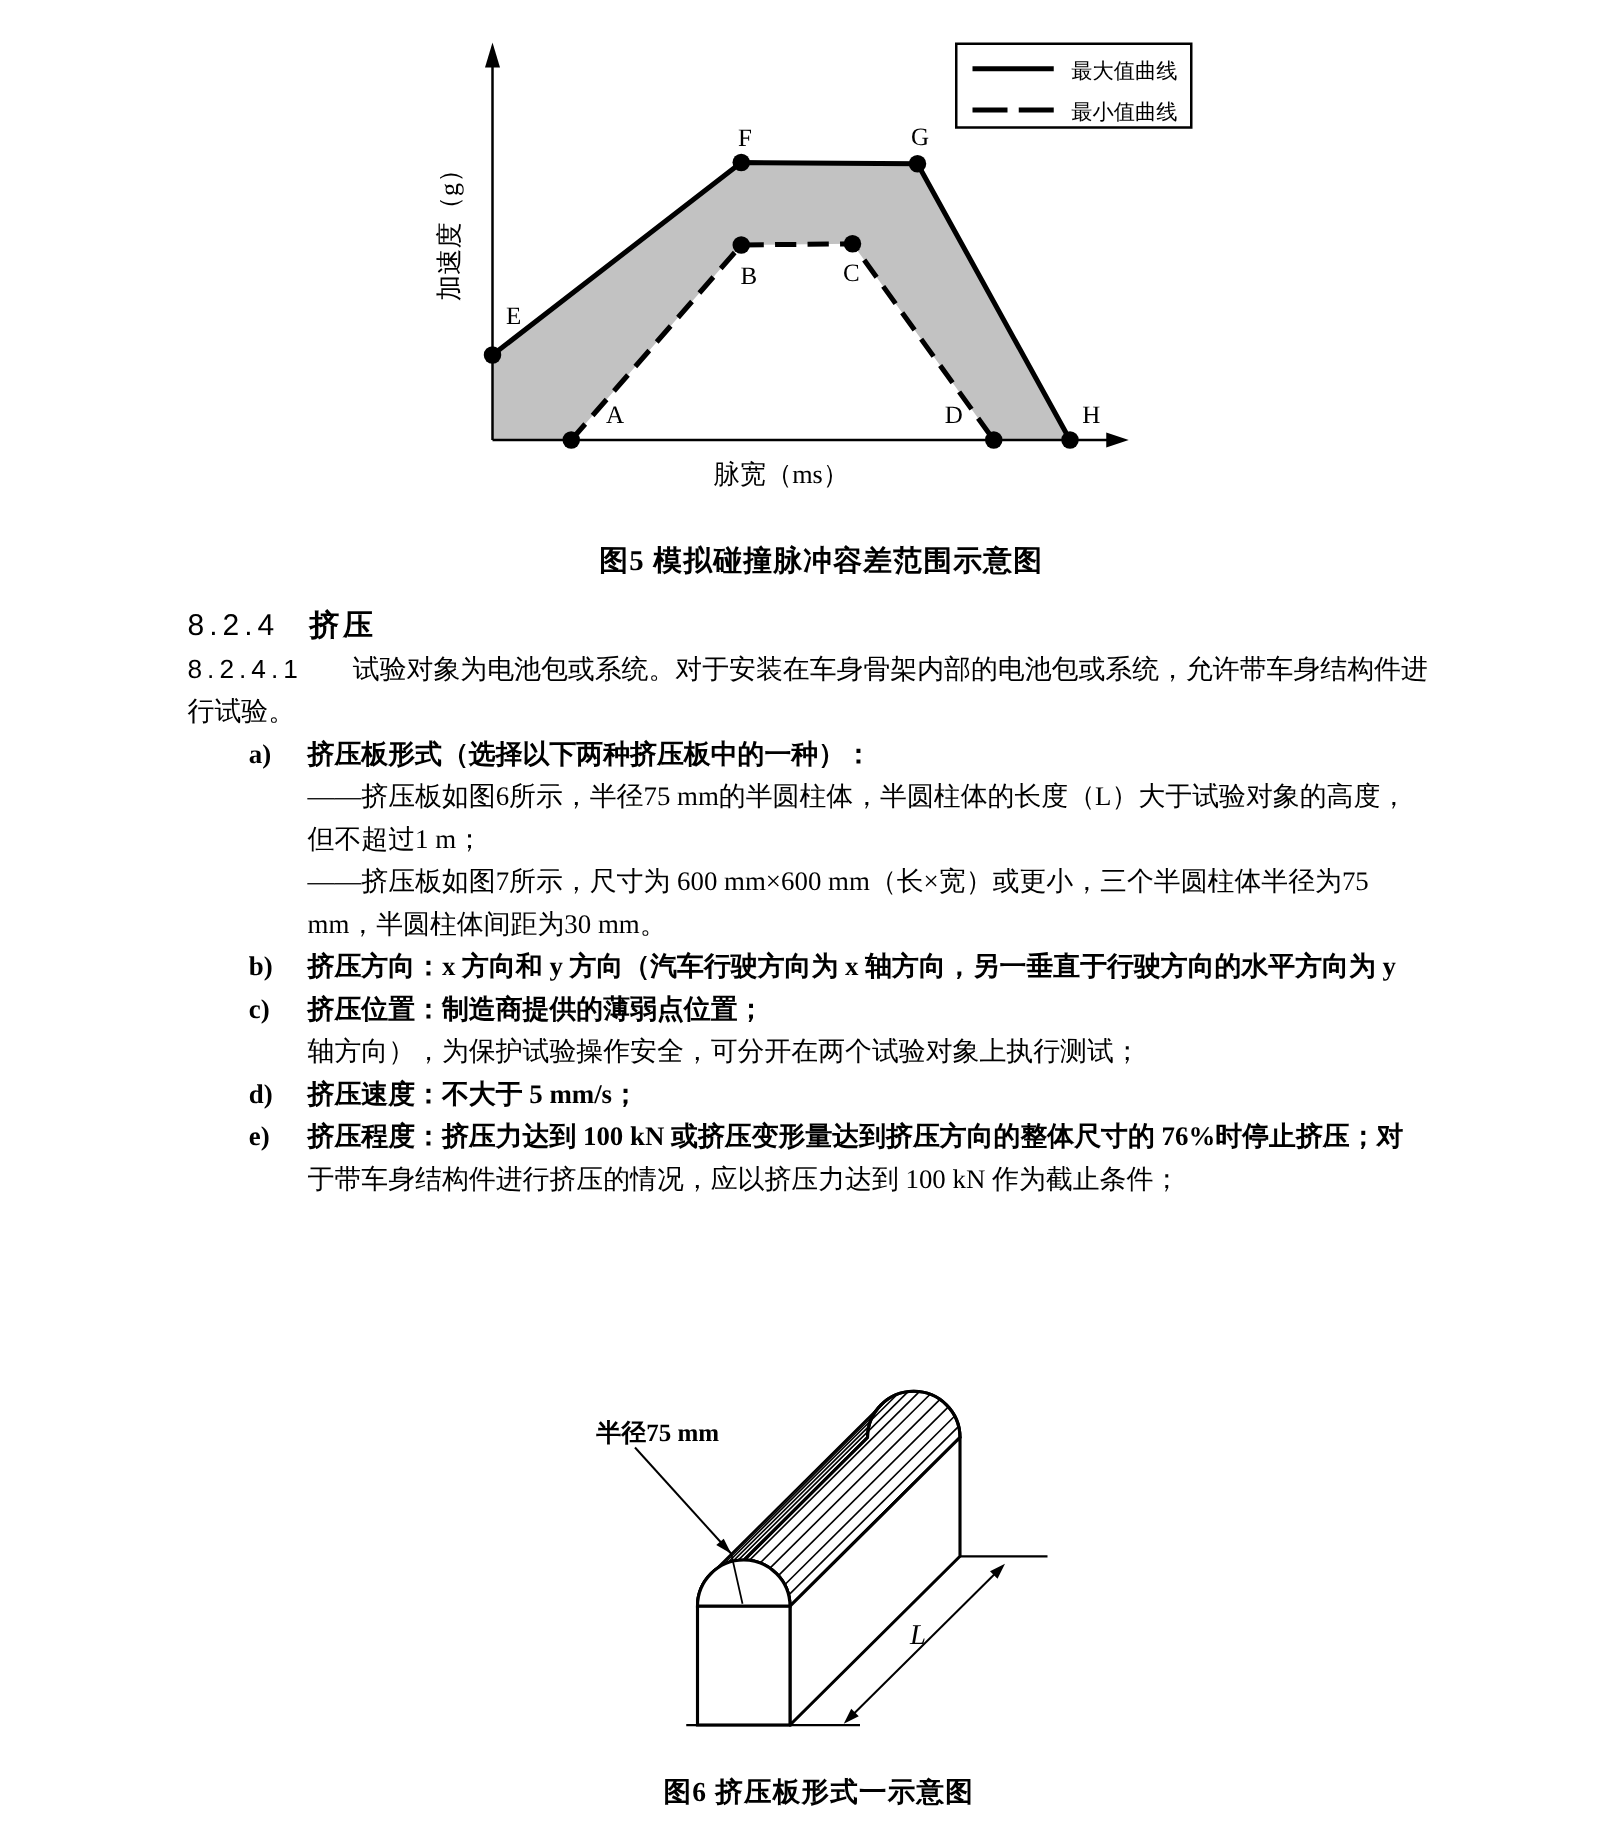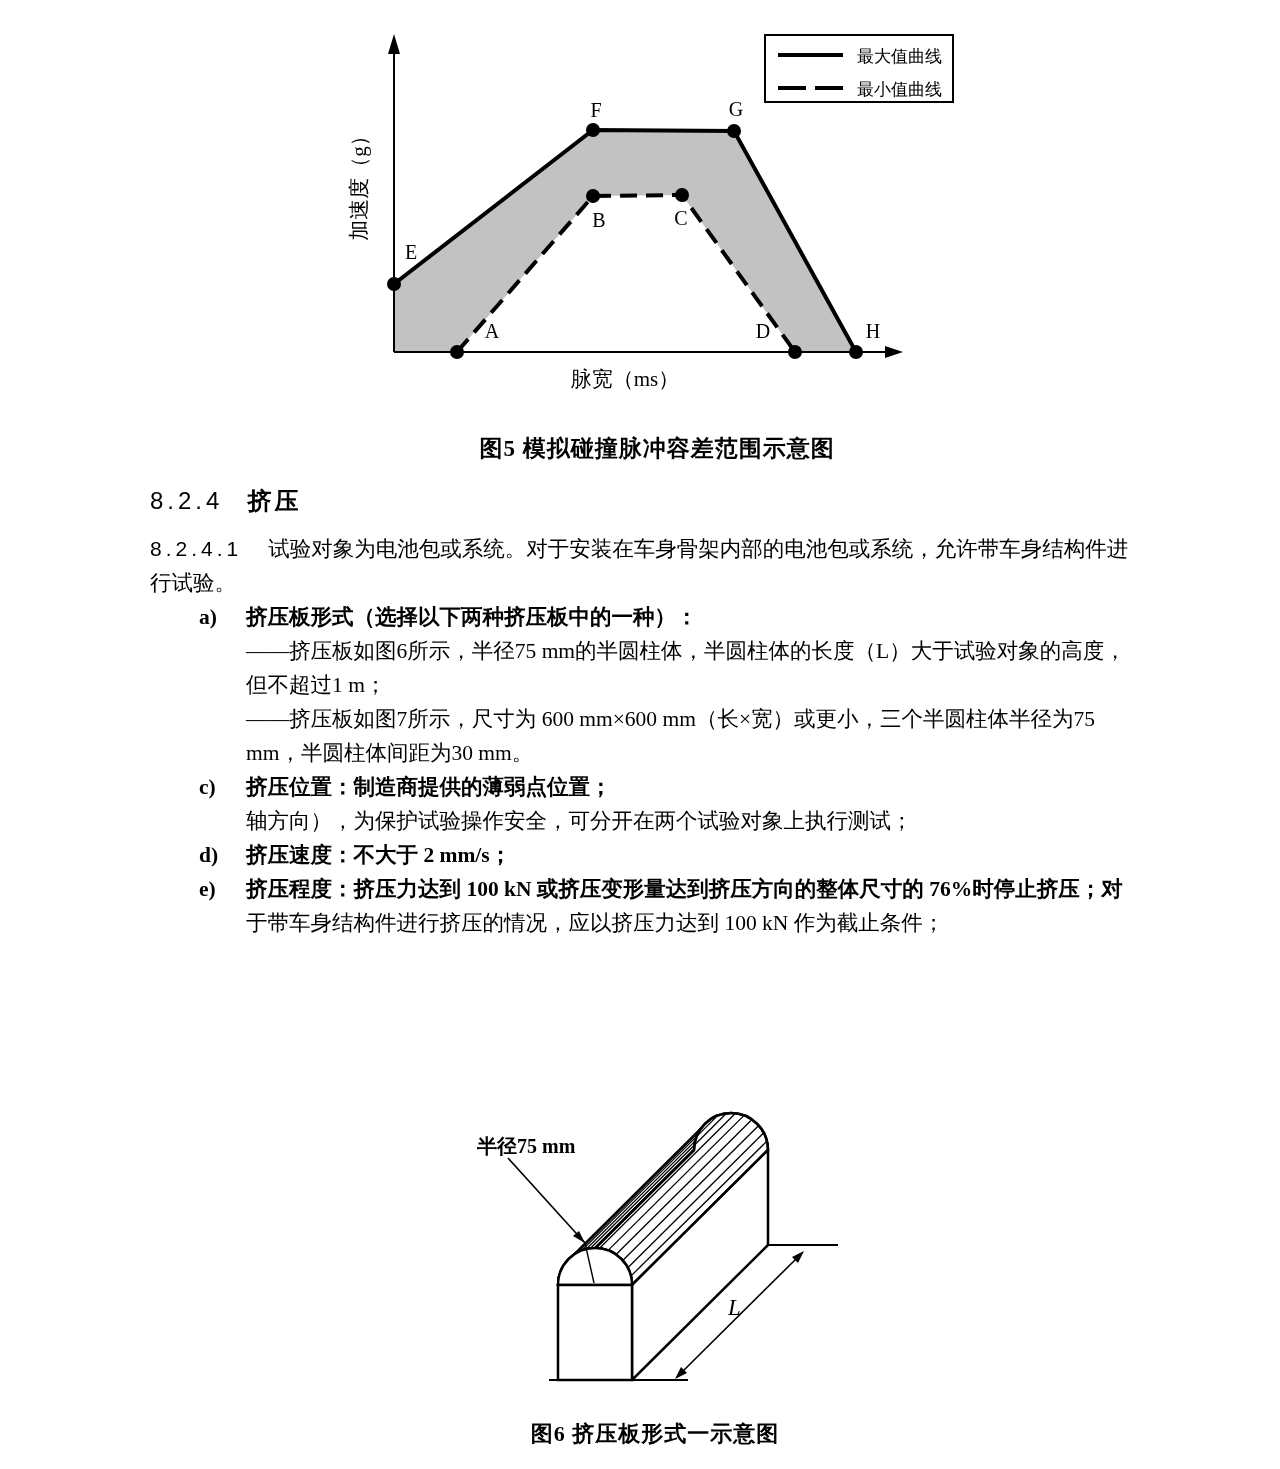--- a/index.html
+++ b/index.html
@@ -4,23 +4,23 @@
 <style>
   html,body{margin:0;padding:0;background:#ffffff;}
   .page{position:relative;width:1280px;height:1469px;background:#fff;color:#000;
         font-family:"Liberation Serif","DejaVu Serif",serif;overflow:hidden;}
   svg text{font-family:"Liberation Serif","DejaVu Serif",serif;fill:#000;}
   .fig5-svg{position:absolute;left:0;top:0;}
   .fig5-caption{position:absolute;left:17px;top:433px;width:1280px;text-align:center;
                 font-size:23px;font-weight:700;letter-spacing:1px;}
   .textblock{position:absolute;left:150px;top:484px;width:1000px;}
   .t-line{height:34px;line-height:34px;font-size:21.5px;white-space:nowrap;}
-  .heading{height:34px;margin-bottom:14px;}
+  .heading{height:34px;}
   .cnum{font-family:"Liberation Sans","DejaVu Sans",sans-serif;letter-spacing:4px;
-        font-size:21px;margin-right:26px;}
+        font-size:21px;margin-right:40px;}
   .heading .cnum{font-size:24px;margin-right:24px;}
   .htitle{font-family:"Liberation Sans","DejaVu Sans",sans-serif;font-weight:700;
           font-size:24px;letter-spacing:3px;}
   .item{padding-left:49px;font-weight:bold;}
   .ilabel{display:inline-block;width:47px;}
   .sub{padding-left:96px;}
   .fig6-svg{position:absolute;left:430px;top:1090px;}
   .fig6-caption{position:absolute;left:15px;top:1419px;width:1280px;text-align:center;
                 font-size:22px;font-weight:700;letter-spacing:1px;}
 </style>
@@ -87,27 +87,30 @@
 
     <div class="t-line item">
       <span class="ilabel">a)</span><span>挤压板形式（选择以下两种挤压板中的一种）：</span>
     </div>
     <div class="t-line sub">——挤压板如图6所示，半径75 mm的半圆柱体，半圆柱体的长度（L）大于试验对象的高度，</div>
     <div class="t-line sub">但不超过1 m；</div>
     <div class="t-line sub">——挤压板如图7所示，尺寸为 600 mm×600 mm（长×宽）或更小，三个半圆柱体半径为75</div>
     <div class="t-line sub">mm，半圆柱体间距为30 mm。</div>
 
     <div class="t-line item">
+      <span class="ilabel">b)</span><span>挤压方向：x 方向和 y 方向（汽车行驶方向为 x 轴方向，另一垂直于行驶方向的水平方向为 y</span>
+    </div>
+    <div class="t-line item">
       <span class="ilabel">c)</span><span>挤压位置：制造商提供的薄弱点位置；</span>
     </div>
 
     <div class="t-line sub">轴方向），为保护试验操作安全，可分开在两个试验对象上执行测试；</div>
 
     <div class="t-line item">
-      <span class="ilabel">d)</span><span>挤压速度：不大于 2 mm/s；</span>
+      <span class="ilabel">d)</span><span>挤压速度：不大于 5 mm/s；</span>
     </div>
 
     <div class="t-line item">
       <span class="ilabel">e)</span><span>挤压程度：挤压力达到 100 kN 或挤压变形量达到挤压方向的整体尺寸的 76%时停止挤压；对</span>
     </div>
     <div class="t-line sub">于带车身结构件进行挤压的情况，应以挤压力达到 100 kN 作为截止条件；</div>
 
 
   </div>
 

